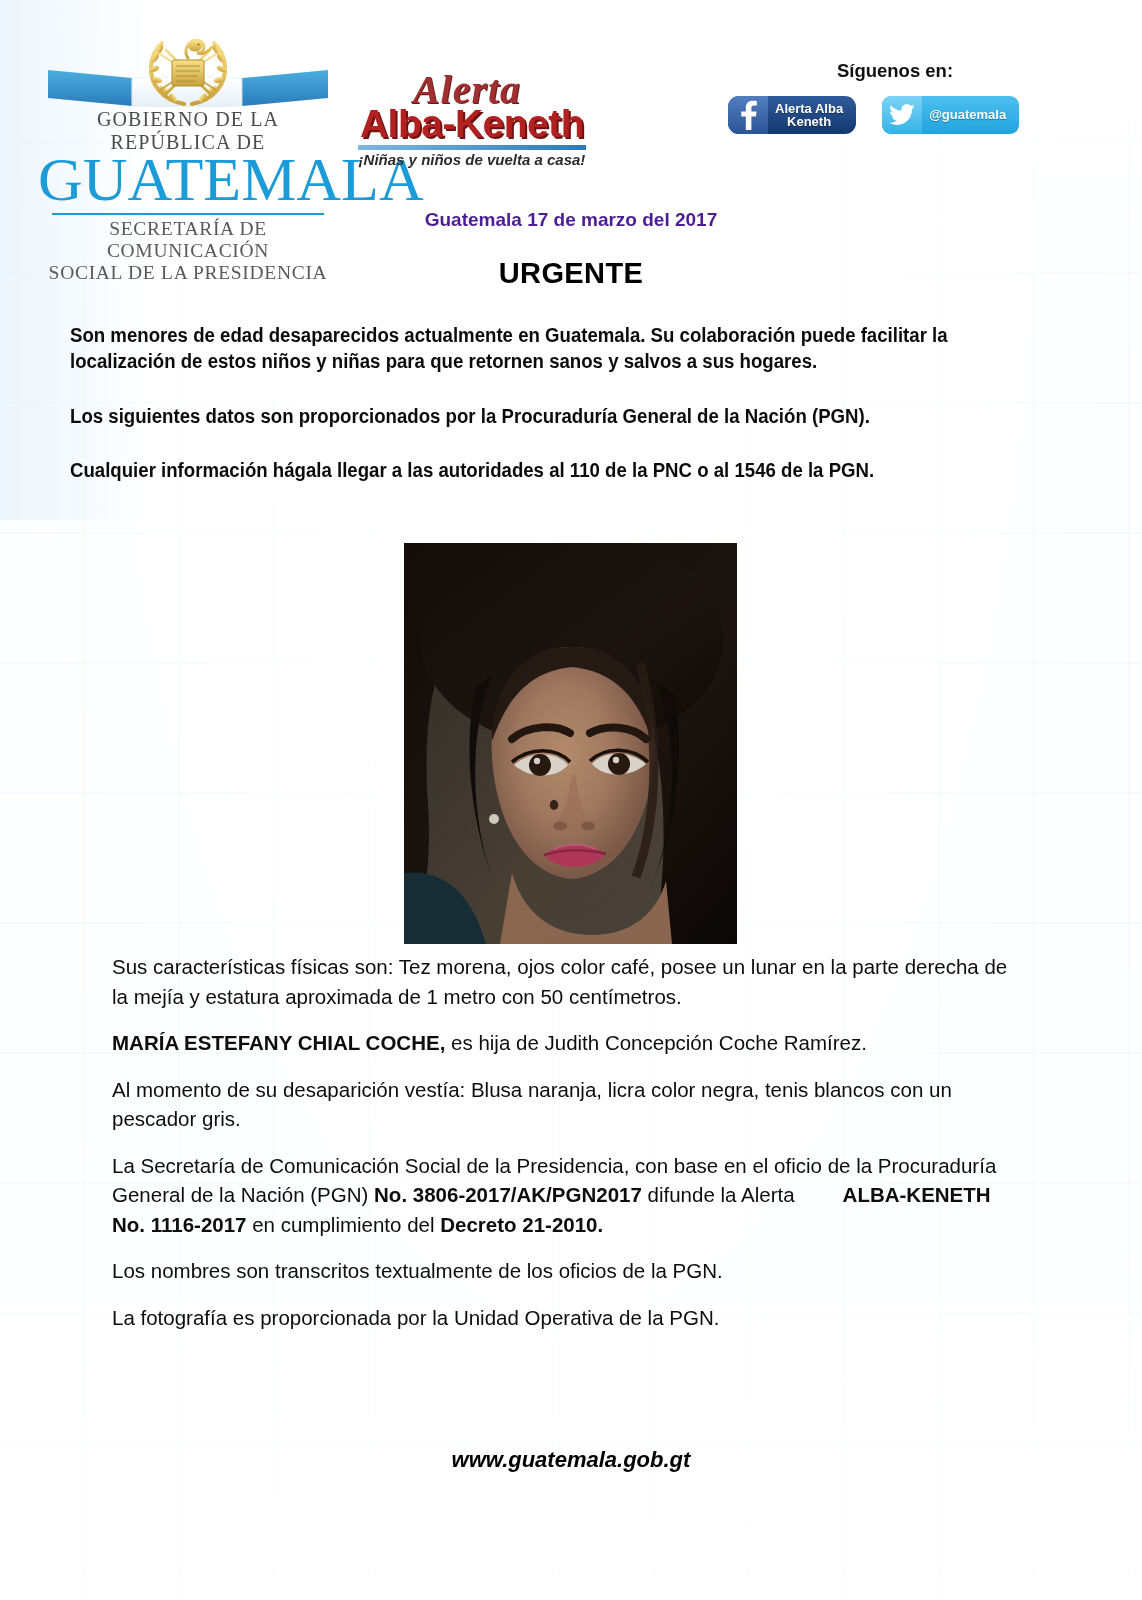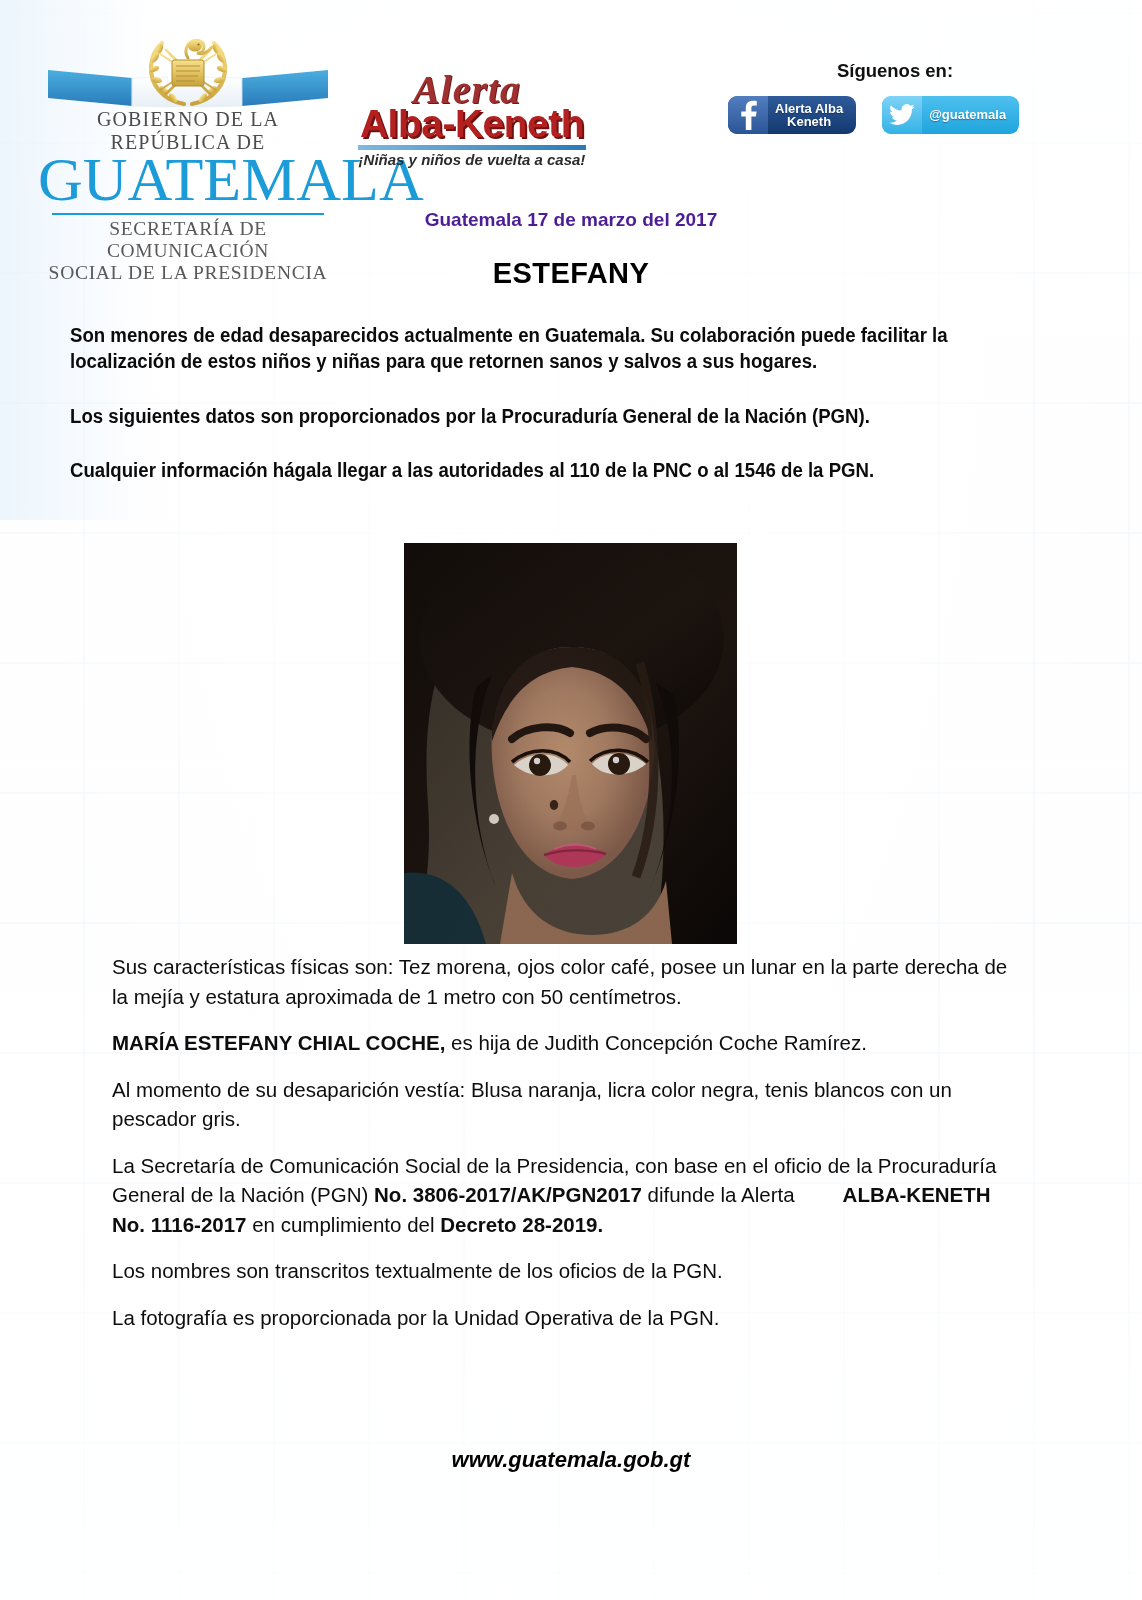--- a/index.html
+++ b/index.html
@@ -195,21 +195,21 @@
   .pill .lbl {
     color: #ffffff;
     font-weight: bold;
     font-size: 13px;
     line-height: 1.02;
     padding: 0 13px 0 7px;
     text-shadow: 0 1px 1px rgba(0,0,0,0.35);
     white-space: pre-line;
     text-align: center;
   }
-  .pill-fb { background: linear-gradient(to bottom, #2f5b9b, #13386e); }
+  .pill-fb { background: linear-gradient(to bottom, #2f5b9b, #13386e); border-radius: 11px; }
   .pill-fb .glyph { background: linear-gradient(to bottom, #527ec0, #2b5495); border-radius: 9px 0 0 9px; }
   .pill-tw { background: linear-gradient(to bottom, #4ec0f0, #1fa4dd); }
   .pill-tw .glyph { background: linear-gradient(to bottom, #7fd3f6, #33b2e6); border-radius: 9px 0 0 9px; }
 
   
   .datebar {
     text-align: center;
     font-size: 19px;
     font-weight: bold;
     color: #4c1d95;
@@ -392,21 +392,21 @@
               <path d="M25.6 2.6c-.94.42-1.95.7-3.01.83A5.26 5.26 0 0 0 24.9.53c-1.01.6-2.13 1.03-3.32 1.27A5.23 5.23 0 0 0 12.67 6.6c-4.35-.22-8.2-2.3-10.79-5.47a5.23 5.23 0 0 0 1.62 6.98 5.2 5.2 0 0 1-2.37-.65v.07a5.23 5.23 0 0 0 4.2 5.13 5.3 5.3 0 0 1-2.36.09 5.24 5.24 0 0 0 4.89 3.63A10.5 10.5 0 0 1 0 18.54a14.8 14.8 0 0 0 8.02 2.35c9.63 0 14.9-7.98 14.9-14.9l-.02-.68a10.6 10.6 0 0 0 2.7-2.71z" fill="#ffffff"></path>
             </svg>
           </span>
           <span class="lbl">@guatemala</span>
         </a>
       </div>
     </div>
   </div>
 
   <div class="datebar">Guatemala 17 de marzo del 2017</div>
-  <div class="urgente">ESTEFANY</div>
+  <div class="urgente">URGENTE</div>
 
   <div class="intro">
     <p>Son menores de edad desaparecidos actualmente en Guatemala. Su colaboración puede facilitar la localización de estos niños y niñas para que retornen sanos y salvos a sus hogares.</p>
     <p>Los siguientes datos son proporcionados por la Procuraduría General de la Nación (PGN).</p>
     <p>Cualquier información hágala llegar a las autoridades al 110 de la PNC o al 1546 de la PGN.</p>
   </div>
 
   <div class="photo-wrap">
     <svg class="photo-svg" viewBox="0 0 333 401" preserveAspectRatio="none" aria-hidden="true">
       <defs>
@@ -473,21 +473,21 @@
   </div>
 
   <div class="body-text">
 
     <p>Sus características físicas son: Tez morena, ojos color café, posee un lunar en la parte derecha de la mejía y estatura aproximada de 1 metro con 50 centímetros.</p>
 
     <p><b>MARÍA ESTEFANY CHIAL COCHE,</b><span> es hija de Judith Concepción Coche Ramírez.</span></p>
 
     <p>Al momento de su desaparición vestía: Blusa naranja, licra color negra, tenis blancos con un pescador gris.</p>
 
-    <p><span>La Secretaría de Comunicación Social de la Presidencia, con base en el oficio de la Procuraduría General de la Nación (PGN) </span><b>No. 3806-2017/AK/PGN2017</b><span> difunde la Alerta</span><span class="gap"></span><b>ALBA-KENETH No. 1116-2017</b><span> en cumplimiento del </span><b>Decreto 28-2019.</b></p>
+    <p><span>La Secretaría de Comunicación Social de la Presidencia, con base en el oficio de la Procuraduría General de la Nación (PGN) </span><b>No. 3806-2017/AK/PGN2017</b><span> difunde la Alerta</span><span class="gap"></span><b>ALBA-KENETH No. 1116-2017</b><span> en cumplimiento del </span><b>Decreto 21-2010.</b></p>
 
     <p>Los nombres son transcritos textualmente de los oficios de la PGN.</p>
 
     <p>La fotografía es proporcionada por la Unidad Operativa de la PGN.</p>
   </div>
 
   <div class="site">www.guatemala.gob.gt</div>
 
 </div>
 

